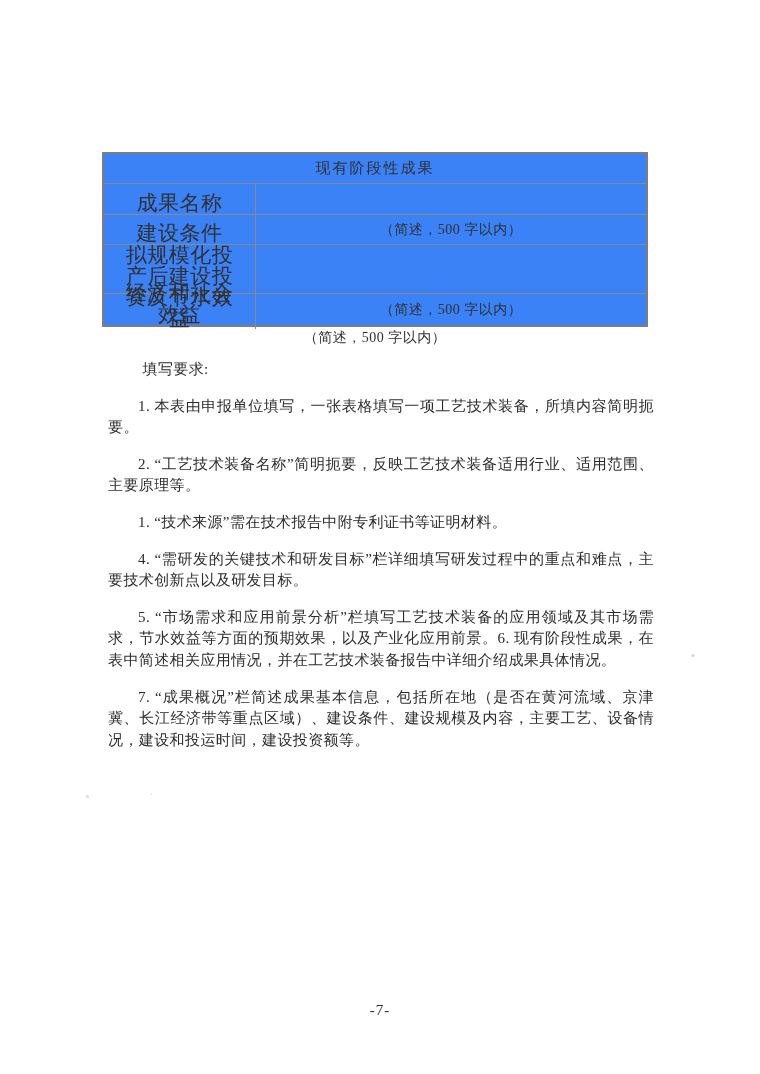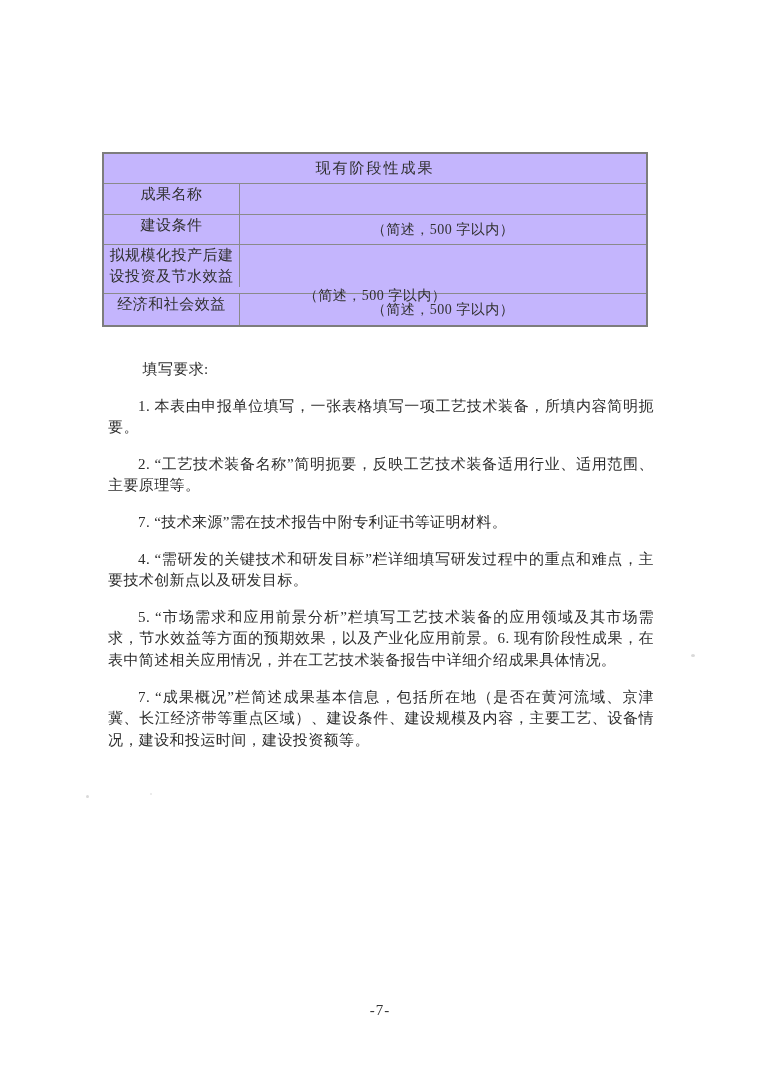--- a/index.html
+++ b/index.html
@@ -19,45 +19,45 @@
   }
 
   
   .ach-table {
     position: absolute;
     left: 102px;
     top: 152px;
     width: 546px;
     border: 2px solid #7d7d7d;
     box-sizing: border-box;
-    background: #c4b5fd;
+    background: #3b82f6;
   }
   .t-header {
     height: 29px;
     border-bottom: 1px solid #8a8a8a;
     display: flex;
     align-items: center;
     justify-content: center;
     font-size: 15px;
     letter-spacing: 2px;
     color: #303030;
   }
   .t-row {
     display: flex;
     border-bottom: 1px solid #8a8a8a;
   }
   .t-row:last-child { border-bottom: none; }
   .t-label {
-    width: 136px;
+    width: 152px;
     border-right: 1px solid #8a8a8a;
     box-sizing: border-box;
     display: flex;
-    align-items: flex-start;
+    align-items: flex-end;
     justify-content: center;
-    font-size: 15px;
+    font-size: 21px;
     letter-spacing: 0.5px;
     color: #303030;
     text-align: center;
   }
   .t-label span {
     display: inline-block;
     max-width: 128px;
     line-height: 21px;
   }
   .t-value {
@@ -153,21 +153,21 @@
         <span>经济和社会效益</span>
       </div>
       <div class="t-value">（简述，500 字以内）</div>
     </div>
   </div>
 
   <div class="notes">
     <p class="heading">填写要求:</p>
     <p>1. 本表由申报单位填写，一张表格填写一项工艺技术装备，所填内容简明扼要。</p>
     <p>2. “工艺技术装备名称”简明扼要，反映工艺技术装备适用行业、适用范围、主要原理等。</p>
-    <p>7. “技术来源”需在技术报告中附专利证书等证明材料。</p>
+    <p>1. “技术来源”需在技术报告中附专利证书等证明材料。</p>
     <p>4. “需研发的关键技术和研发目标”栏详细填写研发过程中的重点和难点，主要技术创新点以及研发目标。</p>
     <p>5. “市场需求和应用前景分析”栏填写工艺技术装备的应用领域及其市场需求，节水效益等方面的预期效果，以及产业化应用前景。6. 现有阶段性成果，在表中简述相关应用情况，并在工艺技术装备报告中详细介绍成果具体情况。</p>
     <p>7. “成果概况”栏简述成果基本信息，包括所在地（是否在黄河流域、京津冀、长江经济带等重点区域）、建设条件、建设规模及内容，主要工艺、设备情况，建设和投运时间，建设投资额等。</p>
   </div>
 
   <div class="pagenum">-7-</div>
 
   <div class="speck speck-1"></div>
   <div class="speck speck-2"></div>
   <div class="speck speck-3"></div>

